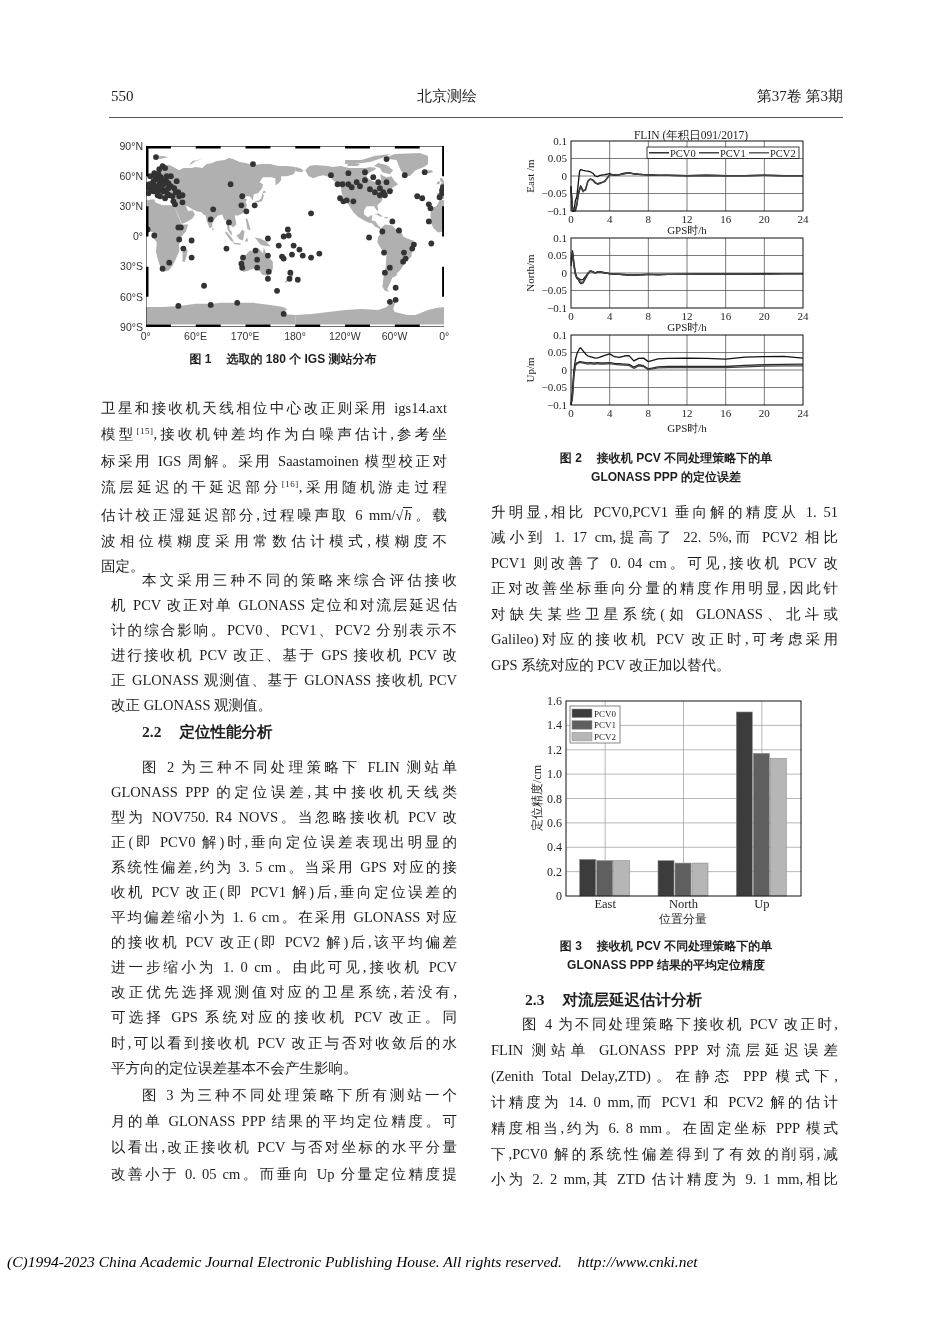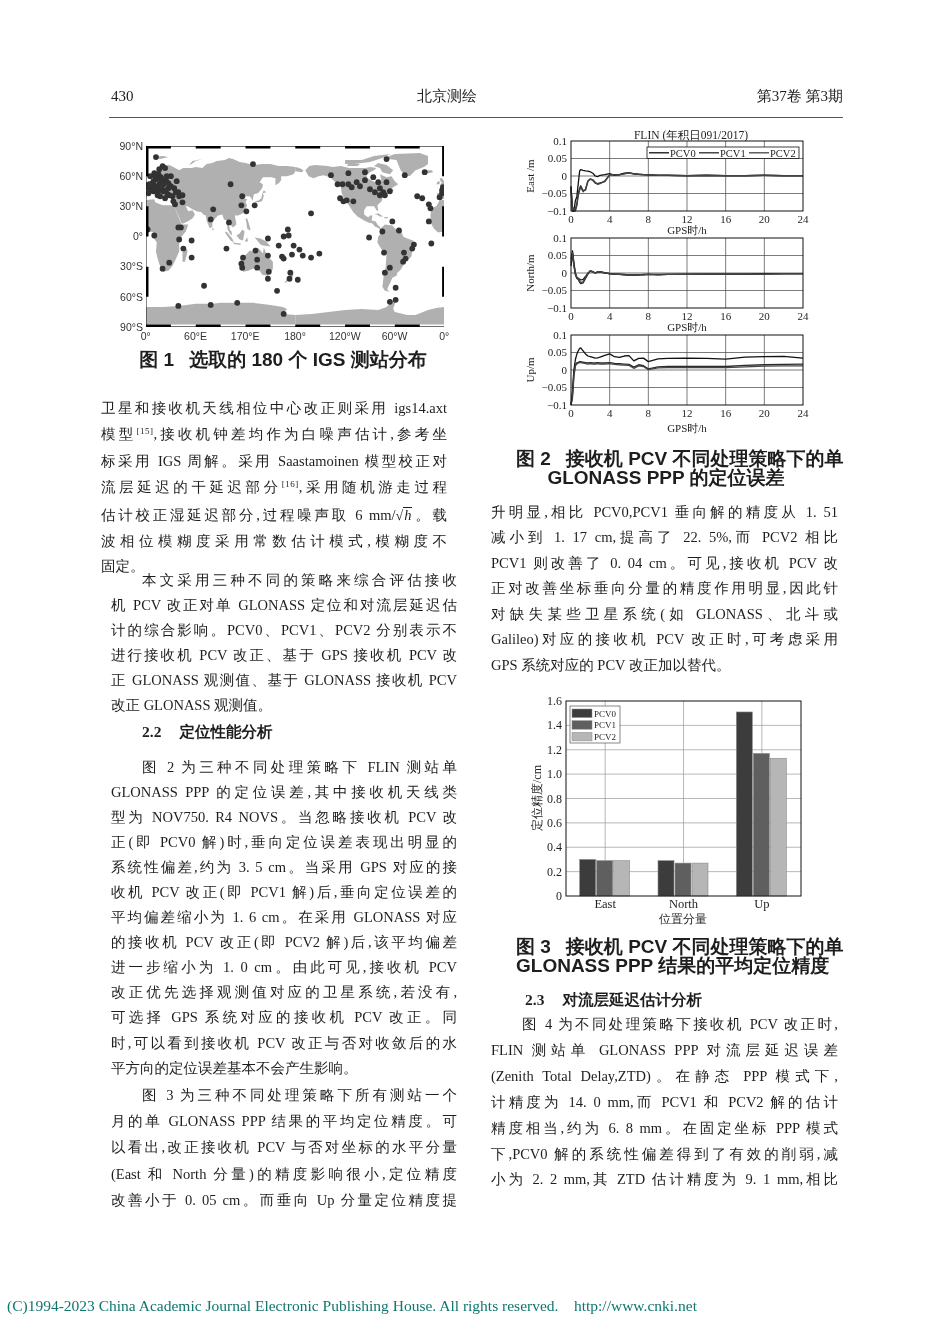--- a/index.html
+++ b/index.html
@@ -8,34 +8,34 @@
 #hdr-rule{position:absolute;left:109px;top:117px;width:734px;height:1px;background:#555;}
 .col{position:absolute;font-size:14.5px;}
 .ln{display:block;text-align:justify;text-align-last:justify;}
 .ln.last{text-align:right;text-align-last:left;}
 .ln.ind{padding-left:31px;}
 .ref{font-size:9px;position:relative;top:-5px;letter-spacing:0.5px;}
 .sqrt{font-size:14px;}
 .rad{font-style:italic;border-top:1px solid #1e1e1e;padding:0 1px;line-height:14px;display:inline-block;}
 .heading{position:absolute;font-size:15.5px;font-weight:bold;font-family:"Liberation Sans","DejaVu Sans",sans-serif;white-space:nowrap;line-height:26px;}
 .heading .num{font-family:"Liberation Serif",serif;margin-right:18px;}
-.cap{position:absolute;font-weight:bold;font-size:19px;text-align:center;white-space:nowrap;line-height:19px;font-family:"Liberation Sans","DejaVu Sans",sans-serif;}
+.cap{position:absolute;font-weight:bold;font-size:12px;text-align:center;white-space:nowrap;line-height:19px;font-family:"Liberation Sans","DejaVu Sans",sans-serif;}
 .cap .lbl{margin-right:15px;}
 .maplbl{position:absolute;font-family:"Liberation Sans","DejaVu Sans",sans-serif;font-size:10.5px;color:#333;line-height:12px;height:12px;white-space:nowrap;}
 .maplbl.lat{text-align:right;width:40px;}
 .maplbl.lon{text-align:center;width:40px;}
 svg text{font-family:"Liberation Serif","DejaVu Serif",serif;fill:#1e1e1e;}
 .tick{font-size:11px;}
 .f3tick{font-size:12px;}
-#footer{position:absolute;left:7px;top:1296px;font-size:15.5px;color:#0f766e;white-space:pre;line-height:20px;}
+#footer{position:absolute;left:7px;top:1252px;font-size:15.5px;color:#000000;white-space:pre;line-height:20px;font-style:italic;}
 </style>
 </head>
 <body>
 
-<div class="hdr" style="left:111px;">430</div>
+<div class="hdr" style="left:111px;">550</div>
 <div class="hdr" style="left:417px;width:100px;text-align:left;">北京测绘</div>
 <div class="hdr" style="right:107px;text-align:right;">第37卷  第3期</div>
 <div id="hdr-rule"></div>
 
 <div>
   <svg style="position:absolute;left:145.7px;top:145.7px;width:298.6px;height:181px;" viewBox="0 0 360 180" preserveAspectRatio="none">
     <rect x="0" y="0" width="360" height="180" fill="#ffffff"></rect>
     <g id="land" fill="#b0b0b0" stroke="none">
       <polygon points="-9,47 -9,53 -5,54 0,52 3,48 5,47 9,46 12,48 16,52 18,50 13,45 19,48 24,52 26,50 29,49 36,54 35,57 34,59 35,62 39,69 43,77 45,77 52,74 56,72 59,68 56,64 51,65 48,60 50,60 56,63 61,65 67,66 69,68 72,69 73,74 77,82 80,80 80,75 87,69 92,68 94,73 98,74 98,82 101,87 104,89 103,85 101,83 100,77 105,81 109,78 108,73 107,69 111,69 117,67 120,63 122,59 120,56 122,53 118,52 121,50 125,50 127,52 129,55 129,52 130,48 135,47 140,42 141,38 137,36 141,31 151,31 156,32 156,39 160,37 163,34 163,30 170,30 178,28 180,25 180,21 170,20 160,20 150,18 140,18 130,19 120,17 113,16 105,13 100,12 95,14 85,15 80,17 73,18 68,22 60,21 55,22 45,22 40,24 33,21 28,19 20,20 15,22 12,25 5,28 5,32 8,32 10,31 12,34 10,36 8,36 5,37 2,39 -2,41 -4,42 -1,44 -2,46"></polygon>
       <polygon points="-180,25 -172,26 -170,24 -175,22 -180,21"></polygon>
@@ -295,21 +295,20 @@
   <span class="ln">改正优先选择观测值对应的卫星系统,若没有,</span>
   <span class="ln">可选择 GPS 系统对应的接收机 PCV 改正。同</span>
   <span class="ln">时,可以看到接收机 PCV 改正与否对收敛后的水</span>
   <span class="ln last">平方向的定位误差基本不会产生影响。</span>
 </div>
 
 <div class="col" style="left:111px;top:1082px;width:346px;line-height:26.2px;">
   <span class="ln ind">图 3 为三种不同处理策略下所有测站一个</span>
   <span class="ln">月的单 GLONASS PPP 结果的平均定位精度。可</span>
   <span class="ln">以看出,改正接收机 PCV 与否对坐标的水平分量</span>
-  <span class="ln">(East 和 North 分量)的精度影响很小,定位精度</span>
   <span class="ln">改善小于 0. 05 cm。而垂向 Up 分量定位精度提</span>
 </div>
 
 <svg id="fig2-svg" style="position:absolute;left:515px;top:122px;width:305px;height:315px;" viewBox="515 122 305 315">
   <text x="691" y="138.5" text-anchor="middle" style="font-size:11.5px;">FLIN (年积日091/2017)</text>
   <g id="fig2-plots">
       <g>
         <rect x="571" y="141" width="232" height="70" fill="#fff"></rect>
         <text x="571" y="222.5" text-anchor="middle" class="tick">0</text>
         <line x1="609.6666666666666" x2="609.6666666666666" y1="141" y2="211" stroke="#444" stroke-width="0.7"></line>

